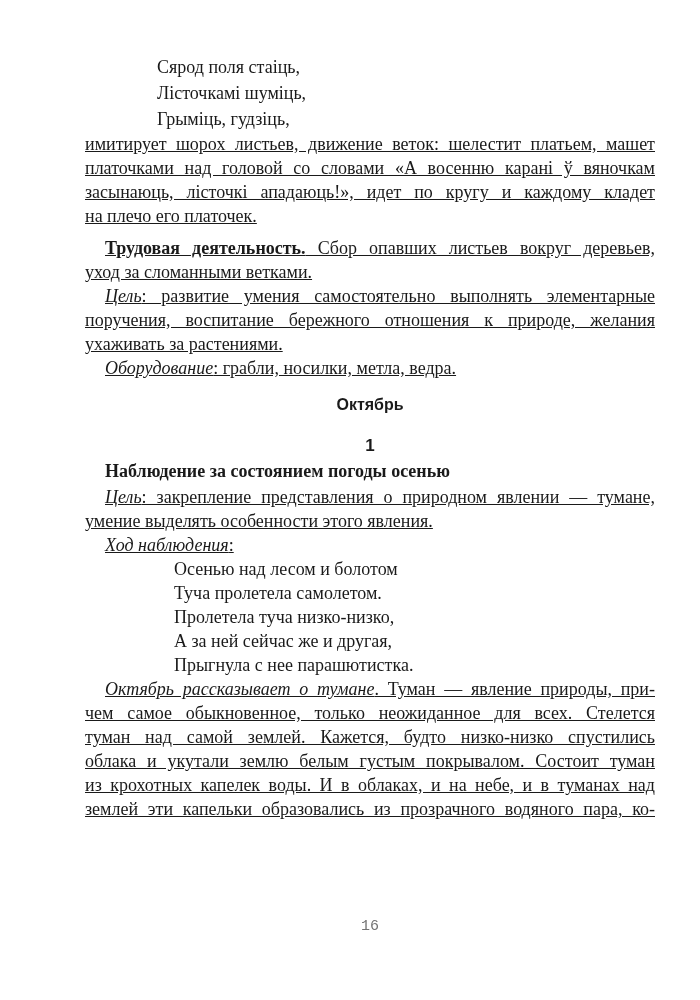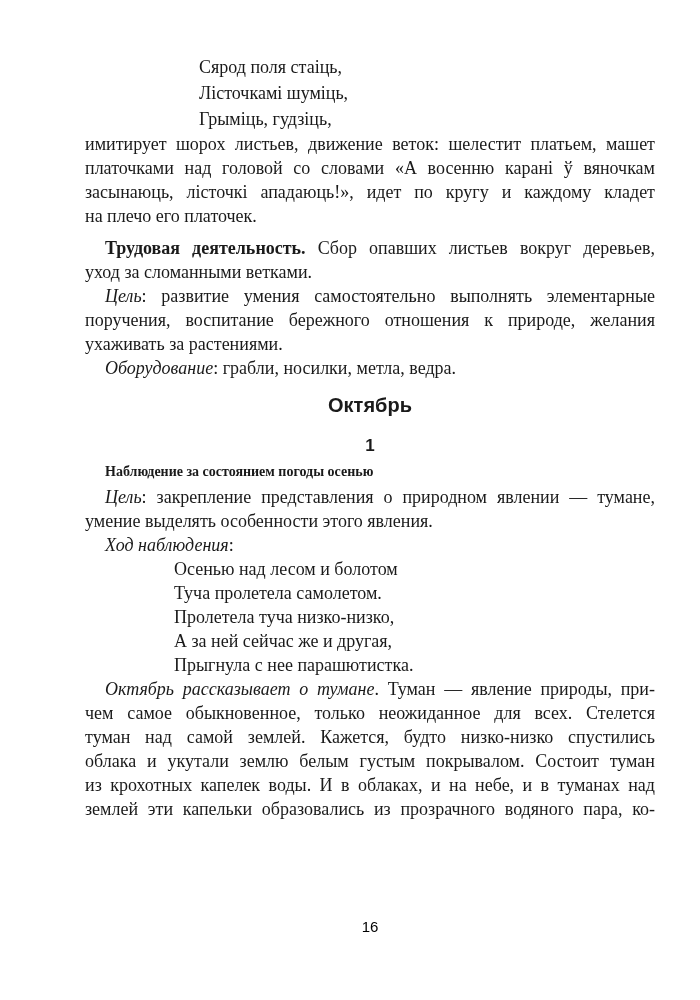--- a/index.html
+++ b/index.html
@@ -4,46 +4,46 @@
 <style>
   html, body { margin:0; padding:0; background:#ffffff; }
   .page {
     position:relative; width:700px; height:1000px; background:#ffffff;
     font-family:"Liberation Serif", serif; font-size:18px; color:#1a1a1a;
     overflow:hidden;
   }
   .content { position:absolute; left:85px; top:54px; width:570px; }
 
   
-  .pline { line-height:24px; }
+  .pline { line-height:24px;text-decoration:underline; }
   .pline.indent { text-indent:20px; }
   .pline.just {
     text-align:justify; text-align-last:justify;
     word-spacing:-0.5px; height:24px; overflow:hidden;
   }
   .pline.just::after { content:""; display:inline-block; width:100%; height:0; }
   .seg-italic { font-style:italic; }
   .seg-bold { font-weight:bold; }
 
   
   .poem-line { line-height:26px; }
-  [data-name="poem-belarusian-birch"] { margin-left:114px; }
+  [data-name="poem-belarusian-birch"] { margin-left:72px; }
   [data-name="poem-cloud-plane"] { margin-left:89px; }
   [data-name="poem-cloud-plane"] .poem-line { line-height:24px; }
 
   
   .heading { font-family:"Liberation Sans", sans-serif; font-weight:bold; text-align:center; }
-  [data-name="month-heading"] { font-size:20px; line-height:26px; }
+  [data-name="month-heading"] { font-size:16px; line-height:26px; }
   [data-name="entry-number-heading"] { font-size:17px; line-height:24px; }
-  .subheading { font-weight:bold; font-size:14px; line-height:27px; text-indent:20px; }
+  .subheading { font-weight:bold; font-size:18px; line-height:27px; text-indent:20px; }
 
   
   .pagenum {
     position:absolute; top:918px; left:85px; width:570px; text-align:center;
-    font-family:Liberation Sans, sans-serif; font-size:15px; color:#000000;
+    font-family:Liberation Mono, monospace; font-size:15px; color:#737373;
   }
   .spacer { width:100%; }
 </style>
 </head>
 <body>
 
 <div class="page" data-name="book-page">
   <div class="content" data-name="page-content">
       <div class="poem" data-name="poem-belarusian-birch">
         <div class="poem-line" data-name="poem-line">Сярод поля стаіць,</div>

